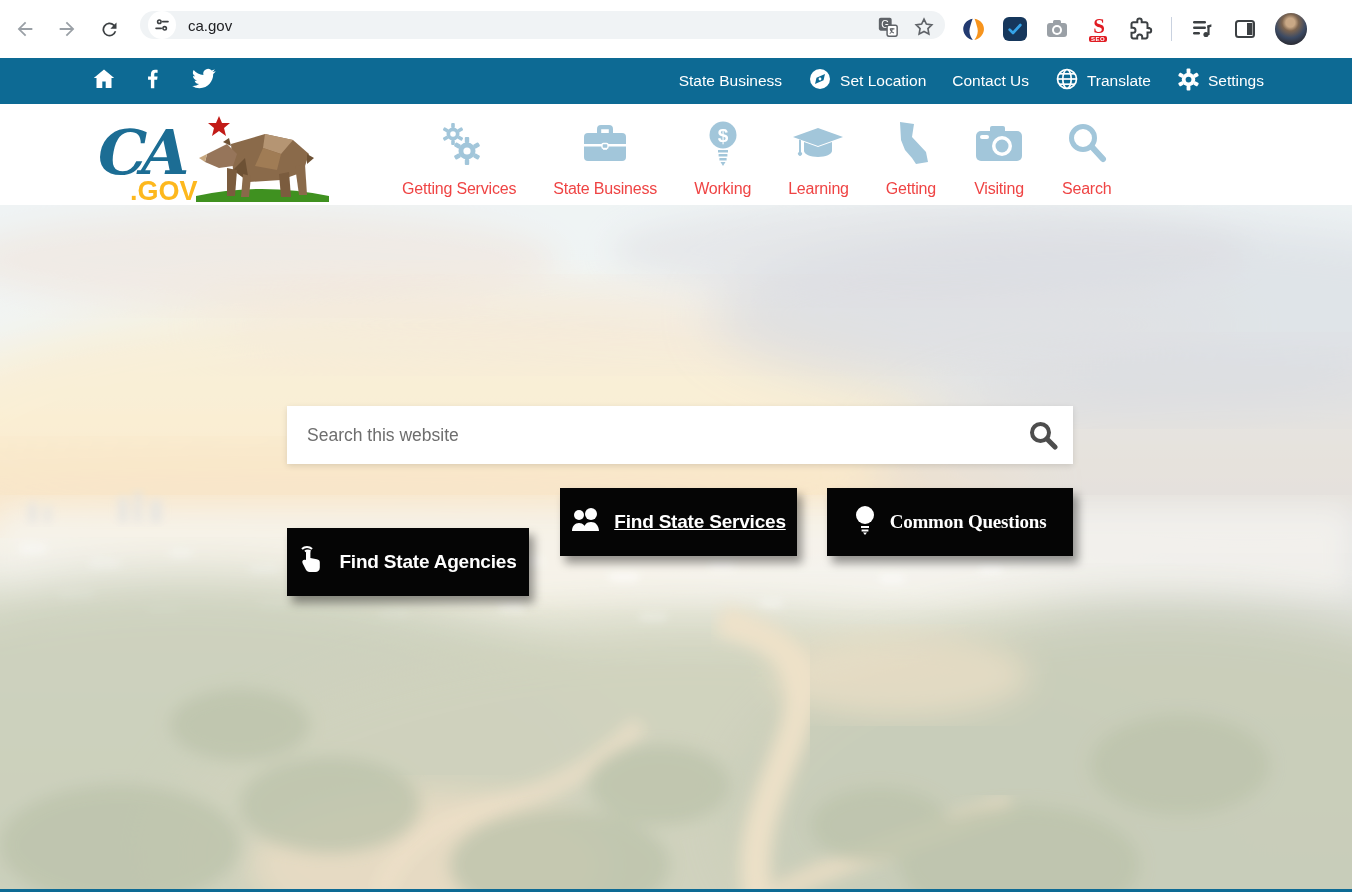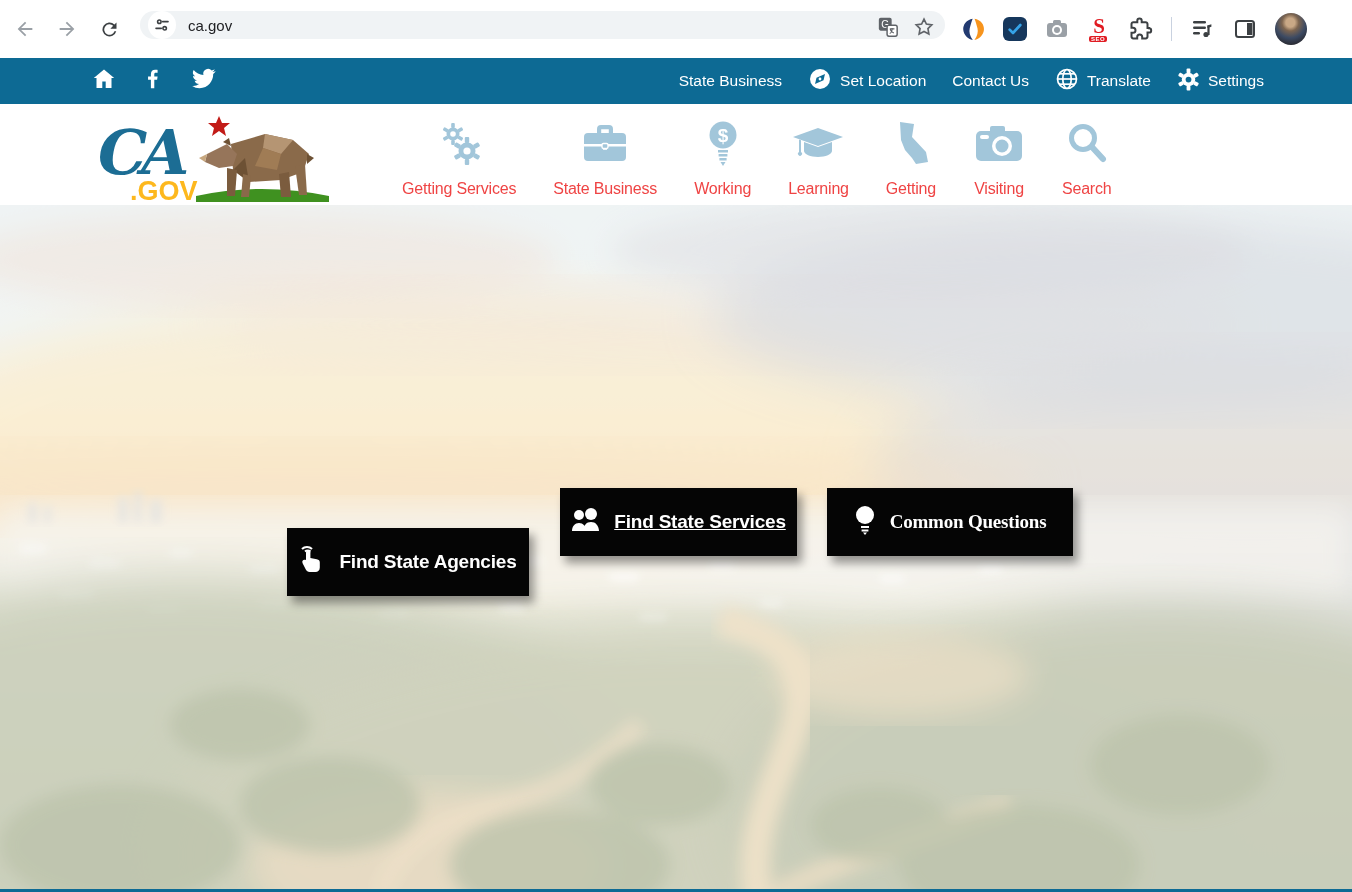--- a/index.html
+++ b/index.html
@@ -435,20 +435,29 @@
           <ellipse cx="660" cy="580" rx="70" ry="40"></ellipse>
         <ellipse cx="1020" cy="660" rx="120" ry="60"></ellipse>
           <ellipse cx="1180" cy="560" rx="90" ry="50"></ellipse>
         <ellipse cx="880" cy="620" rx="70" ry="38"></ellipse>
           <ellipse cx="240" cy="520" rx="70" ry="36"></ellipse>
       </g>
       <rect width="1352" height="687" fill="#ffffff" opacity=".28"></rect>
     </svg>
     <div class="hero-wash"></div>
 
+    <div class="searchbox">
+      <input type="text" placeholder="Search this website" style="">
+      <button class="search-submit">
+        <svg width="30" height="30" viewBox="0 0 30 30" fill="none">
+          <circle cx="12.5" cy="12.5" r="8.5" stroke="#4d4d4d" stroke-width="4"></circle>
+          <line x1="19" y1="19" x2="27" y2="27" stroke="#4d4d4d" stroke-width="5" stroke-linecap="round"></line>
+        </svg>
+      </button>
+    </div>
 
     <div class="hero-btns">
       <button class="hero-btn hb1">
         <span>
           <svg width="26" height="30" viewBox="0 0 26 30" fill="none">
             <path d="M3 4 A7 7 0 0 1 13 4" stroke="#fff" stroke-width="2"></path>
             <path d="M6 6.5 A4 4 0 0 1 11.5 6.5" stroke="#fff" stroke-width="2"></path>
             <rect x="7" y="5" width="4.4" height="14" rx="2.2" fill="#fff"></rect>
             <path d="M7 15c-2.5-1-4.5.6-3.4 3.2l3.2 6.3c.8 1.6 2 2.5 3.8 2.5h5.8c2.6 0 4.4-1.8 4.4-4.6v-5c0-1.8-1-2.8-3-3.2l-6.4-1.3z" fill="#fff"></path>
           </svg>

